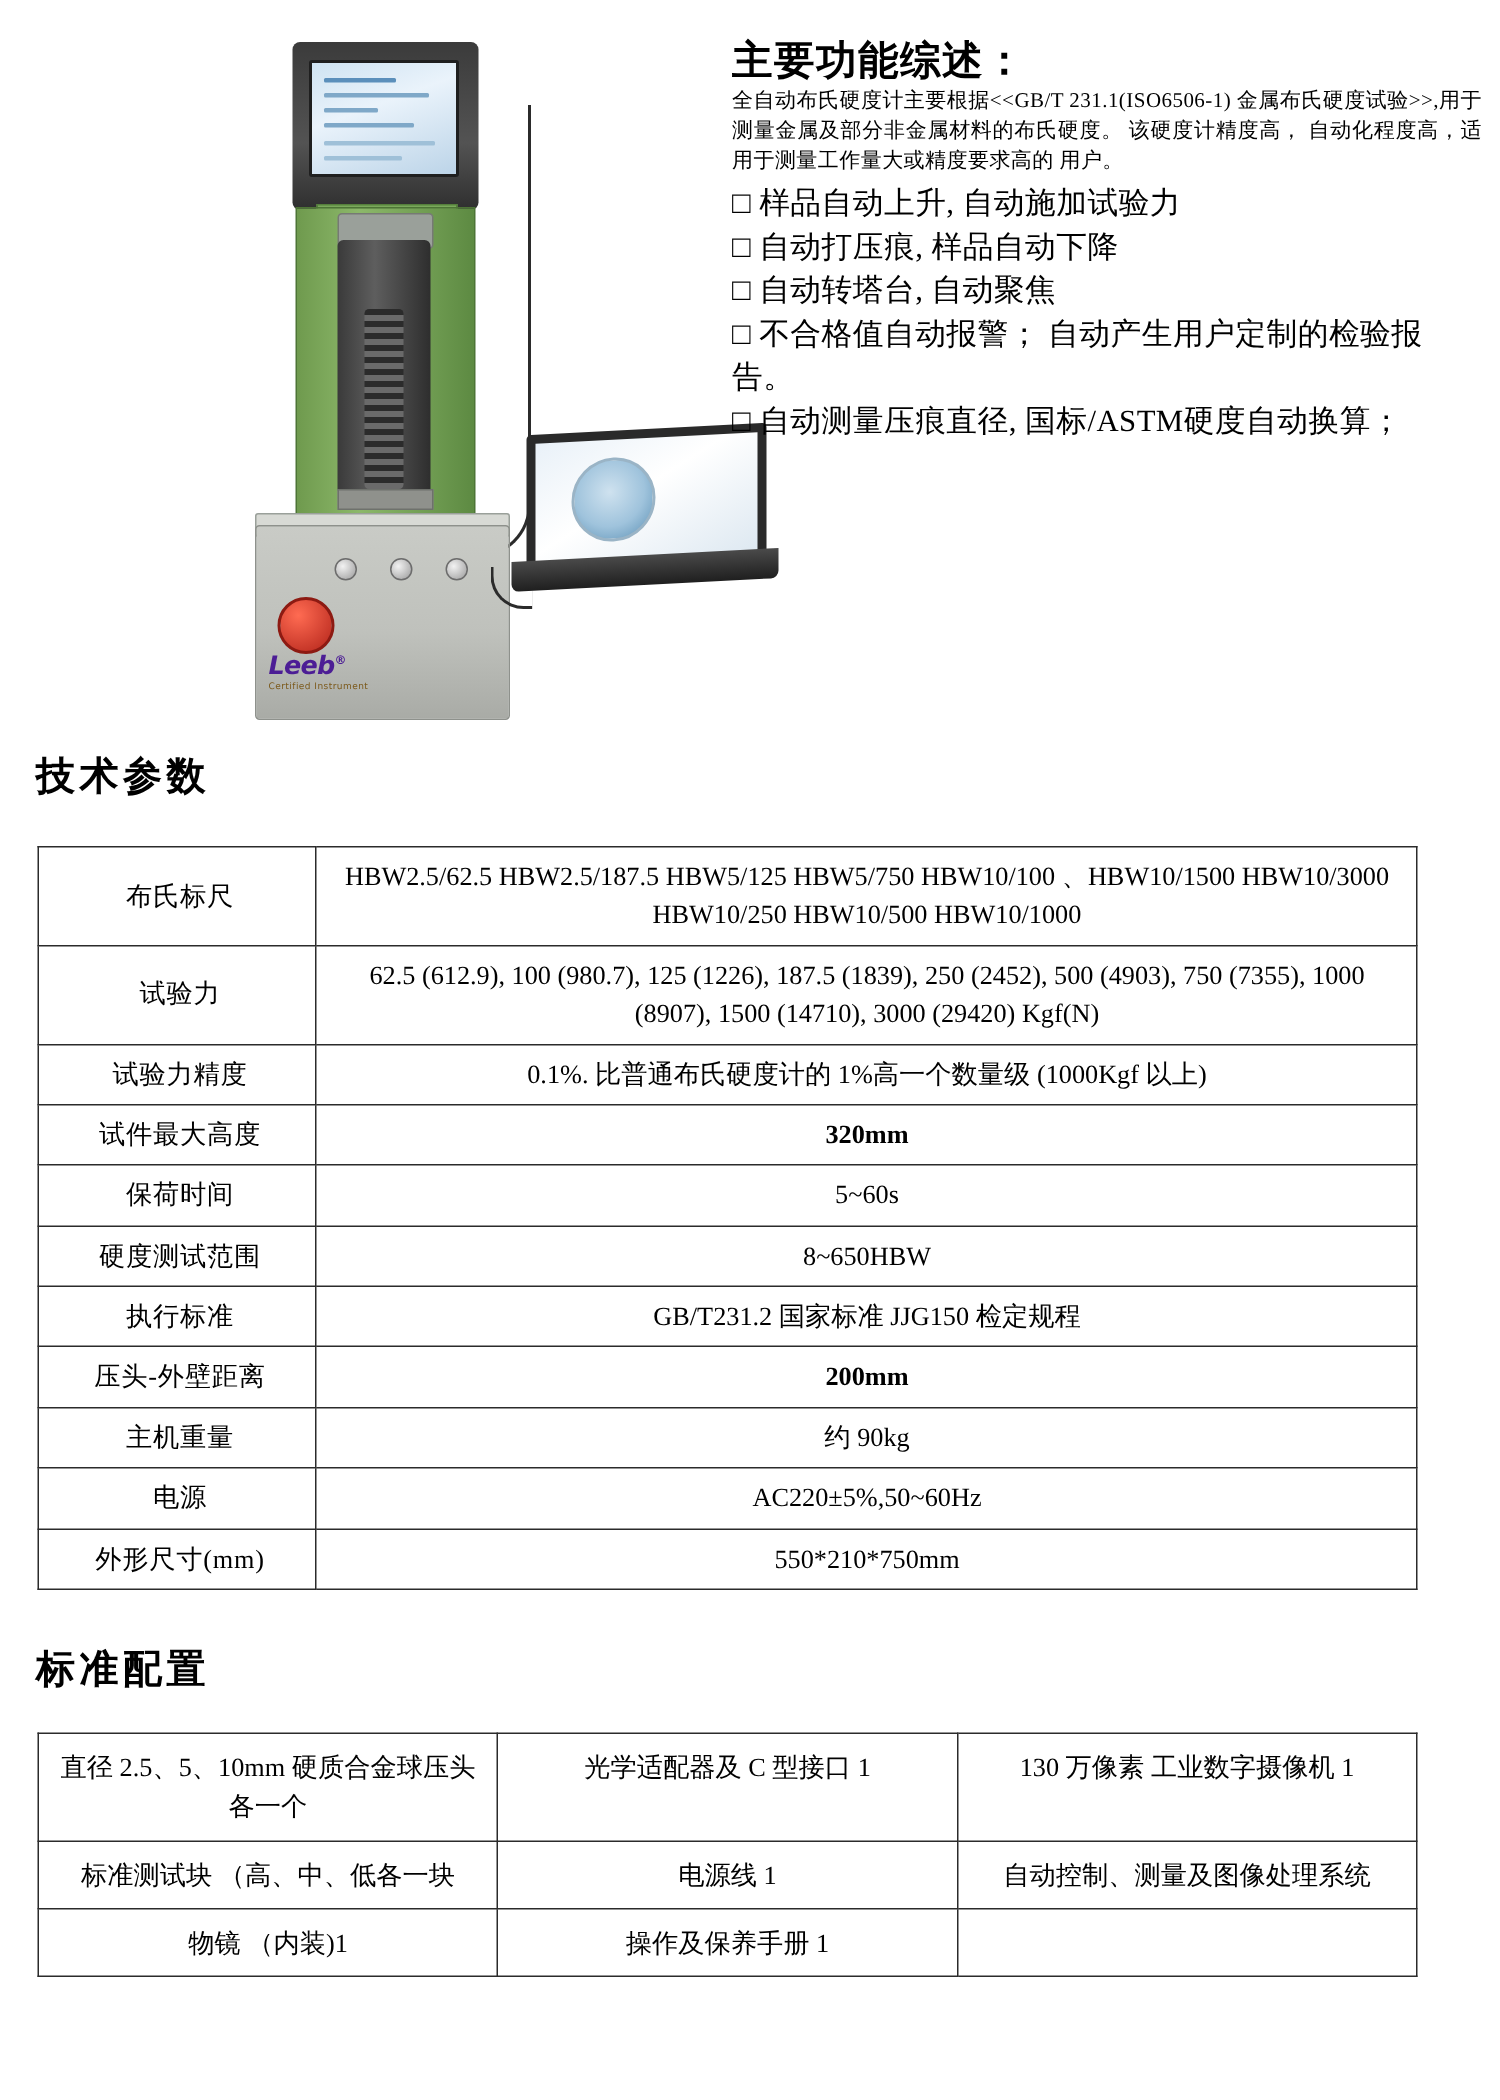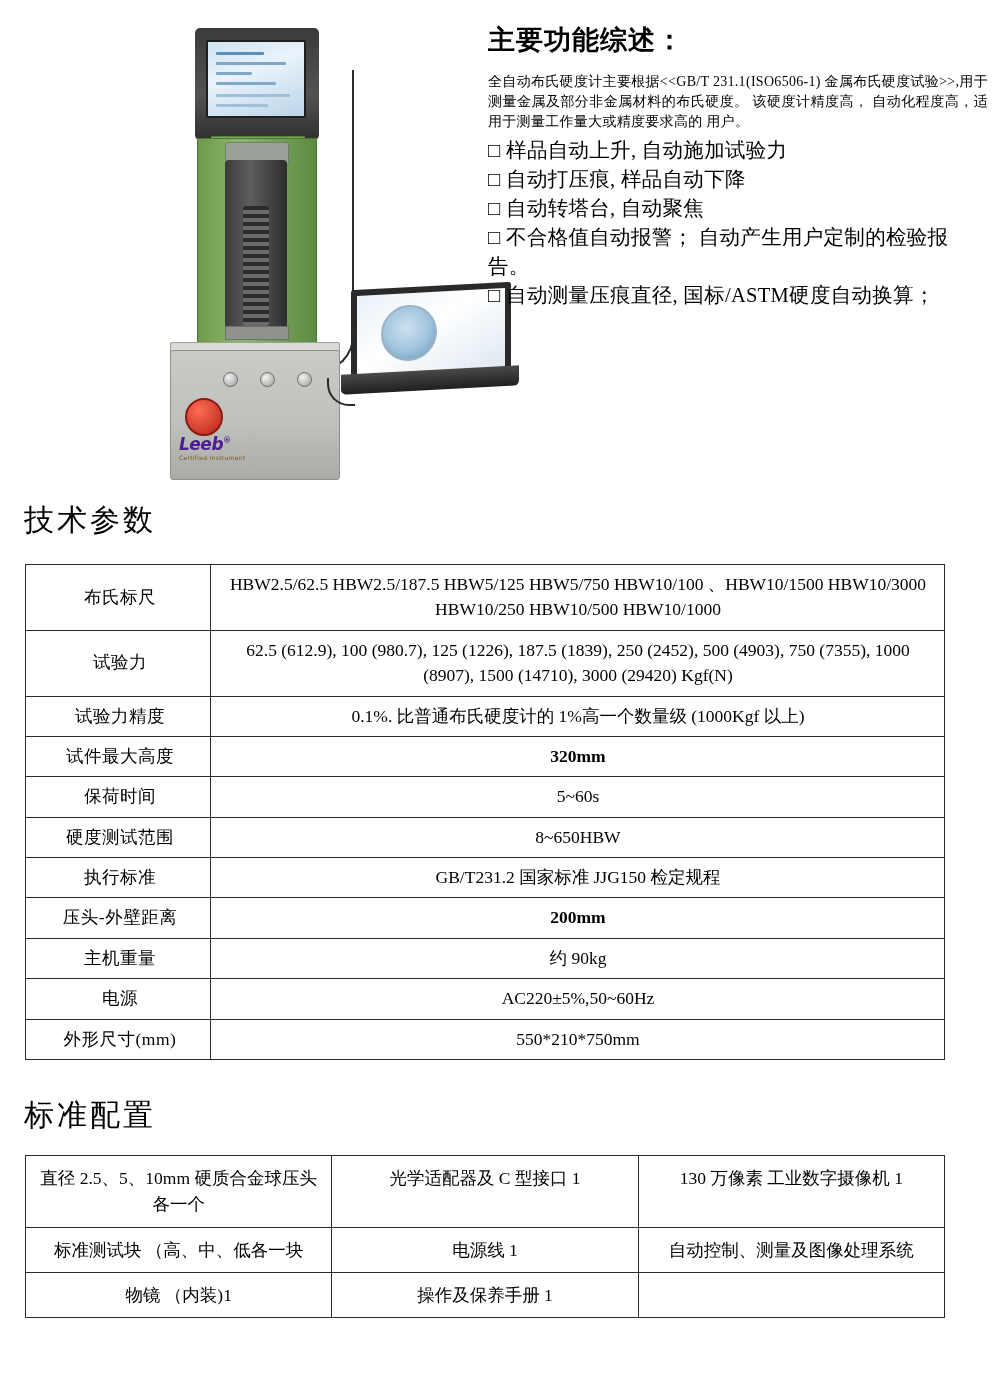--- a/index.html
+++ b/index.html
@@ -242,43 +242,42 @@
     position: absolute;
     left: 488px;
     top: 22px;
     width: 500px;
   }
   .intro-title {
     font-family: "DejaVu Sans", sans-serif;
     font-size: 27px;
     font-weight: 600;
     letter-spacing: 1px;
-    margin-bottom: 14px;
   }
   .intro-para {
     font-size: 14px;
     line-height: 1.42;
     letter-spacing: 0.3px;
     text-align: justify;
   }
   .intro-list {
     margin-top: 4px;
   }
   .intro-item {
     font-size: 20.5px;
     line-height: 1.42;
     letter-spacing: 0.3px;
   }
 
   
   .section-heading {
     position: absolute;
     font-family: "DejaVu Sans", sans-serif;
-    font-size: 30px;
-    font-weight: 400;
+    font-size: 26px;
+    font-weight: 700;
     letter-spacing: 3px;
     color: #000;
   }
   #tech-heading { left: 24px; top: 500px; }
   #config-heading { left: 24px; top: 1095px; }
 
   
   table {
     border-collapse: collapse;
     position: absolute;

